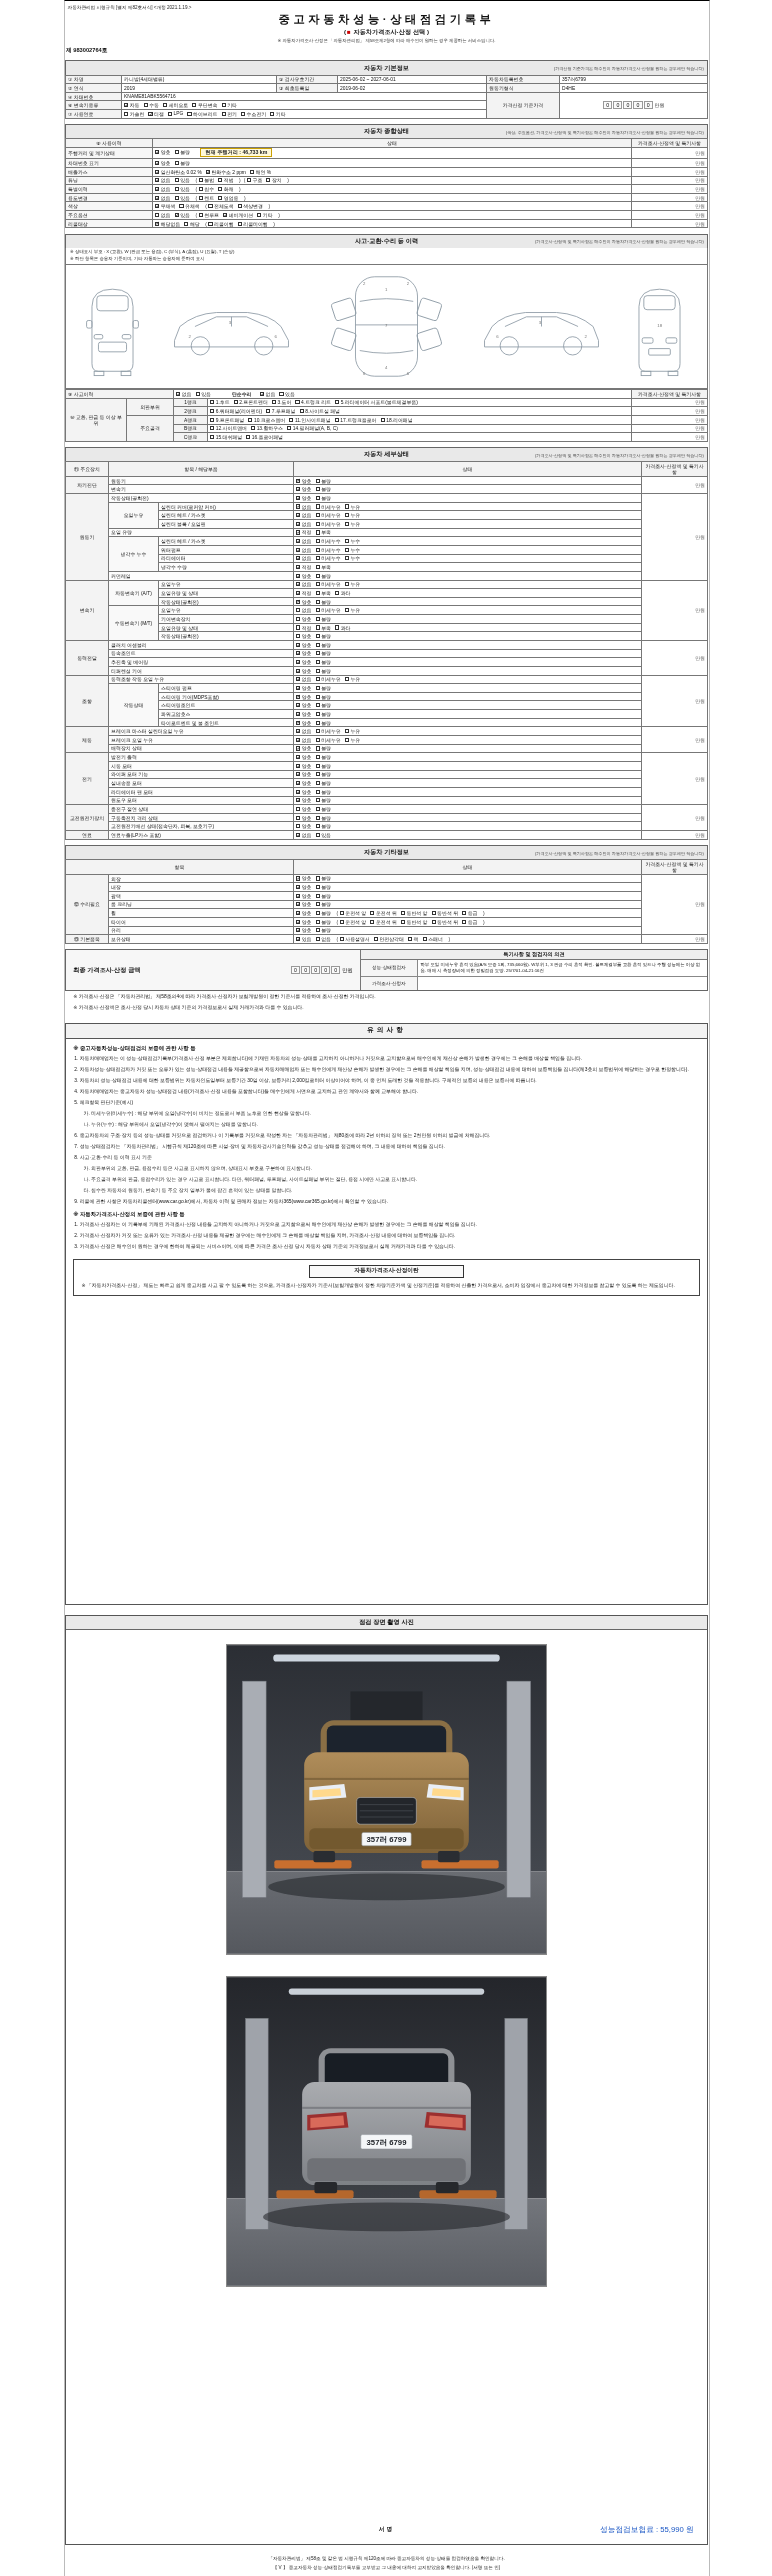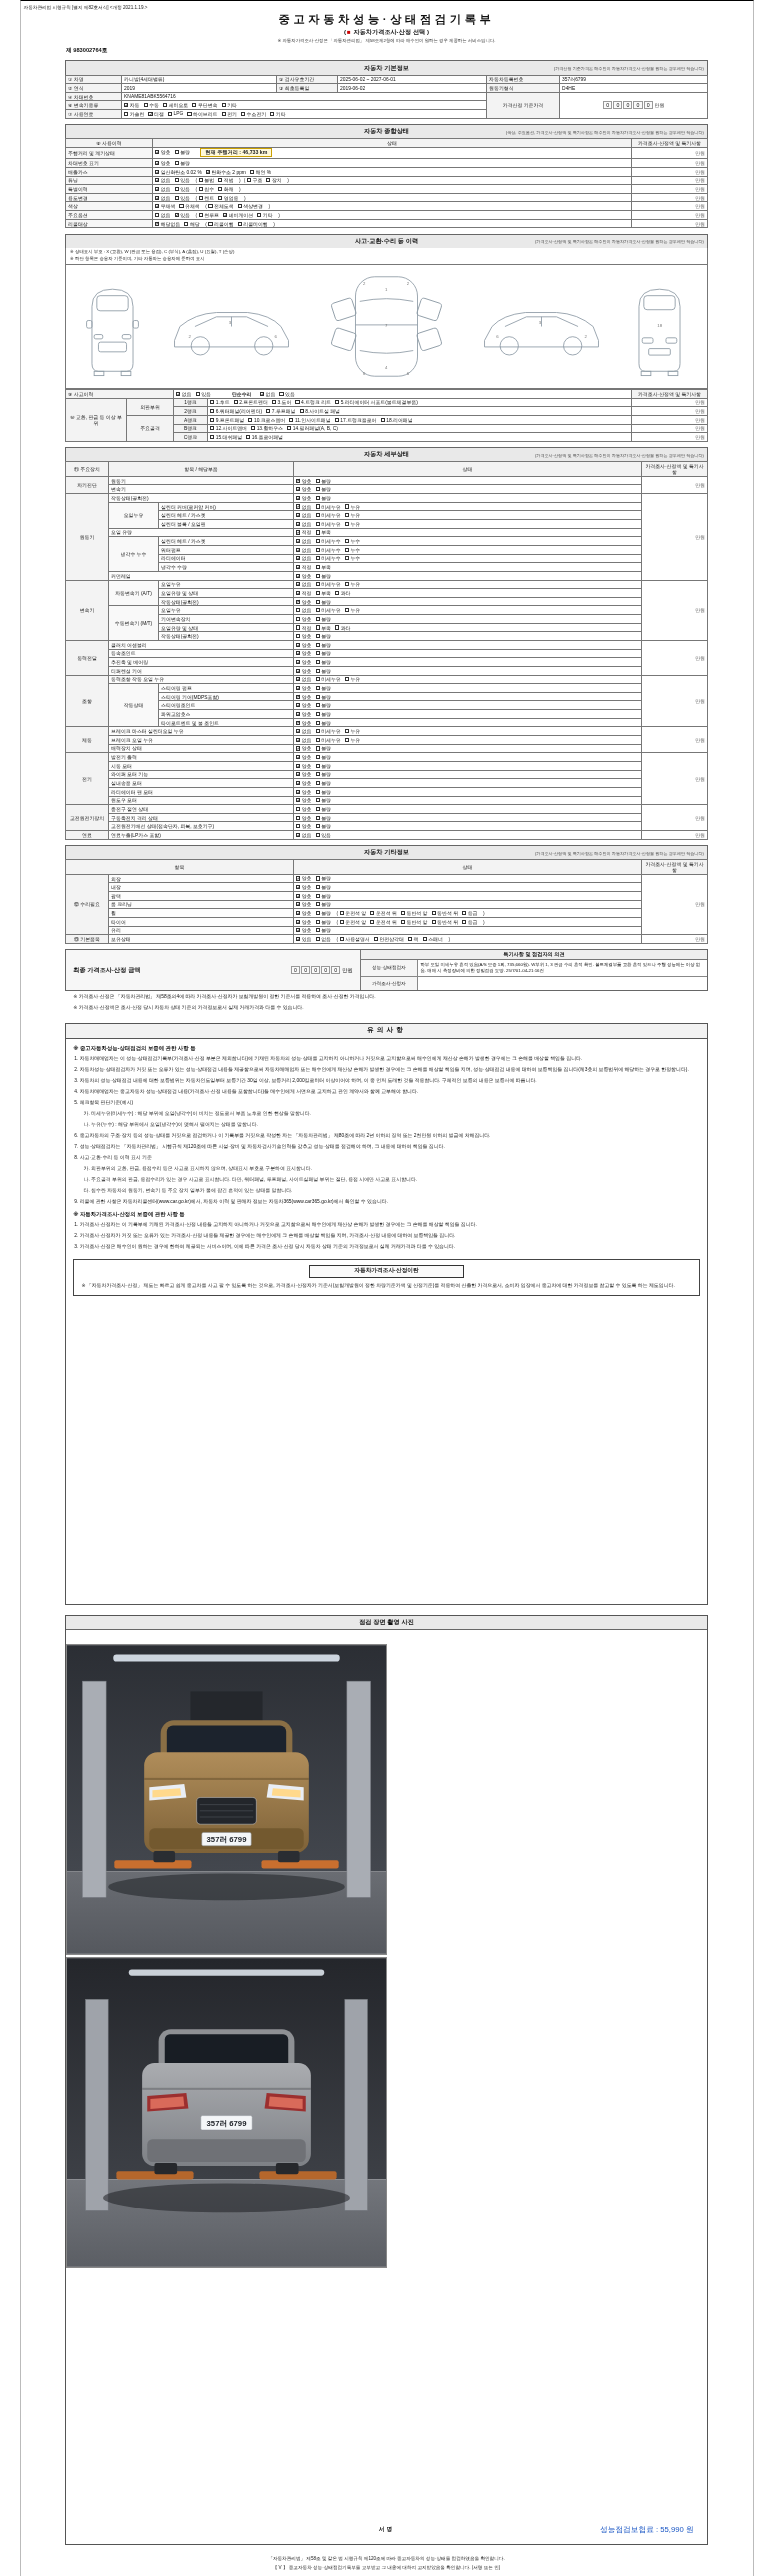--- a/index.html
+++ b/index.html
@@ -1,19 +1,19 @@
 <!DOCTYPE html>
 <html lang="ko" style="font-size:8.2px"><head>
 <meta charset="utf-8">
 <style>
   *{box-sizing:border-box;margin:0;padding:0}
   html,body{width:773px;background:#fff;color:#111;
     font-family:"Liberation Sans","DejaVu Sans",sans-serif;}
   body{height:2576px;overflow:hidden}
-  .sheet{width:734px;margin:0 auto;border-left:0.5px solid #bbb;border-right:0.5px solid #bbb;
+  .sheet{width:646px;margin:0 auto;border-left:0.5px solid #bbb;border-right:0.5px solid #bbb;
     border-top:1.5px solid #000;min-height:2574px;padding:2.1px 0 5.2px}
   .caption{font-size:4.6px;color:#222;padding:1.5px 0 0 3.1px}
   .page{width:643px;margin:0 auto;position:relative}
   .title{text-align:center;font-size:11.3px;font-weight:700;letter-spacing:3.6px;margin-top:2.1px}
   .subtitle{text-align:center;font-size:6.2px;font-weight:700;margin-top:1.5px}
   .subtitle .mark{color:#c00;margin:0 1px}
   .subnote{text-align:center;font-size:4.4px;color:#333;margin-top:1px}
   .docno{font-size:5.7px;font-weight:700;margin:4.1px 0 1px 1px}
   .secbar{border:0.5px solid #666;border-bottom:0;background:#e9e9e9;text-align:center;
     font-size:6.2px;font-weight:700;padding:2.1px 0;position:relative;margin-top:5.2px}
@@ -64,21 +64,21 @@
   .notice-sec{font-size:5.4px;font-weight:700;margin:6.2px 7.2px 3.1px}
   .nitem{font-size:4.9px;line-height:1.5;margin:0 8.2px 3.6px;color:#111}
   .nitem.ind{margin-left:17.5px;color:#222}
   .defbox{border:0.6px solid #444;margin:8.2px 7.2px 0;padding:5.2px 7.2px}
   .defbox .dt{width:155px;margin:0 auto 4.1px;border:0.8px solid #333;text-align:center;
     font-weight:700;font-size:5.7px;padding:1.5px;background:#fafafa}
   .defbox .dd{font-size:4.9px;line-height:1.6}
   .photo-outer{border:0.5px solid #555;margin-top:10.3px;height:930px;display:flex;flex-direction:column}
   .photo-bar{border-bottom:0.5px solid #666;background:#e9e9e9;text-align:center;
     font-size:6.2px;font-weight:700;padding:2.1px 0}
-  .photos{display:flex;flex-direction:column;align-items:flex-start;gap:2px;padding-top:13.4px}
+  .photos{display:flex;flex-direction:column;align-items:center;gap:21px;padding-top:13.4px}
   .photo-frame{border:0.5px solid #888;line-height:0}
   .spacer{flex:1}
   .signrow{display:flex;align-items:center;padding:7.2px 13.4px 9.3px}
   .signrow .sp{flex:1}
   .sign-label{font-size:5.7px;font-weight:700;letter-spacing:2.1px}
   .premium{flex:1;text-align:right;color:#1a56c4;font-weight:400;font-size:7.7px}
   .footer{margin:10.3px auto 0;text-align:center;font-size:4.6px;color:#222;line-height:1.8}
 </style>
 </head>
 <body>

